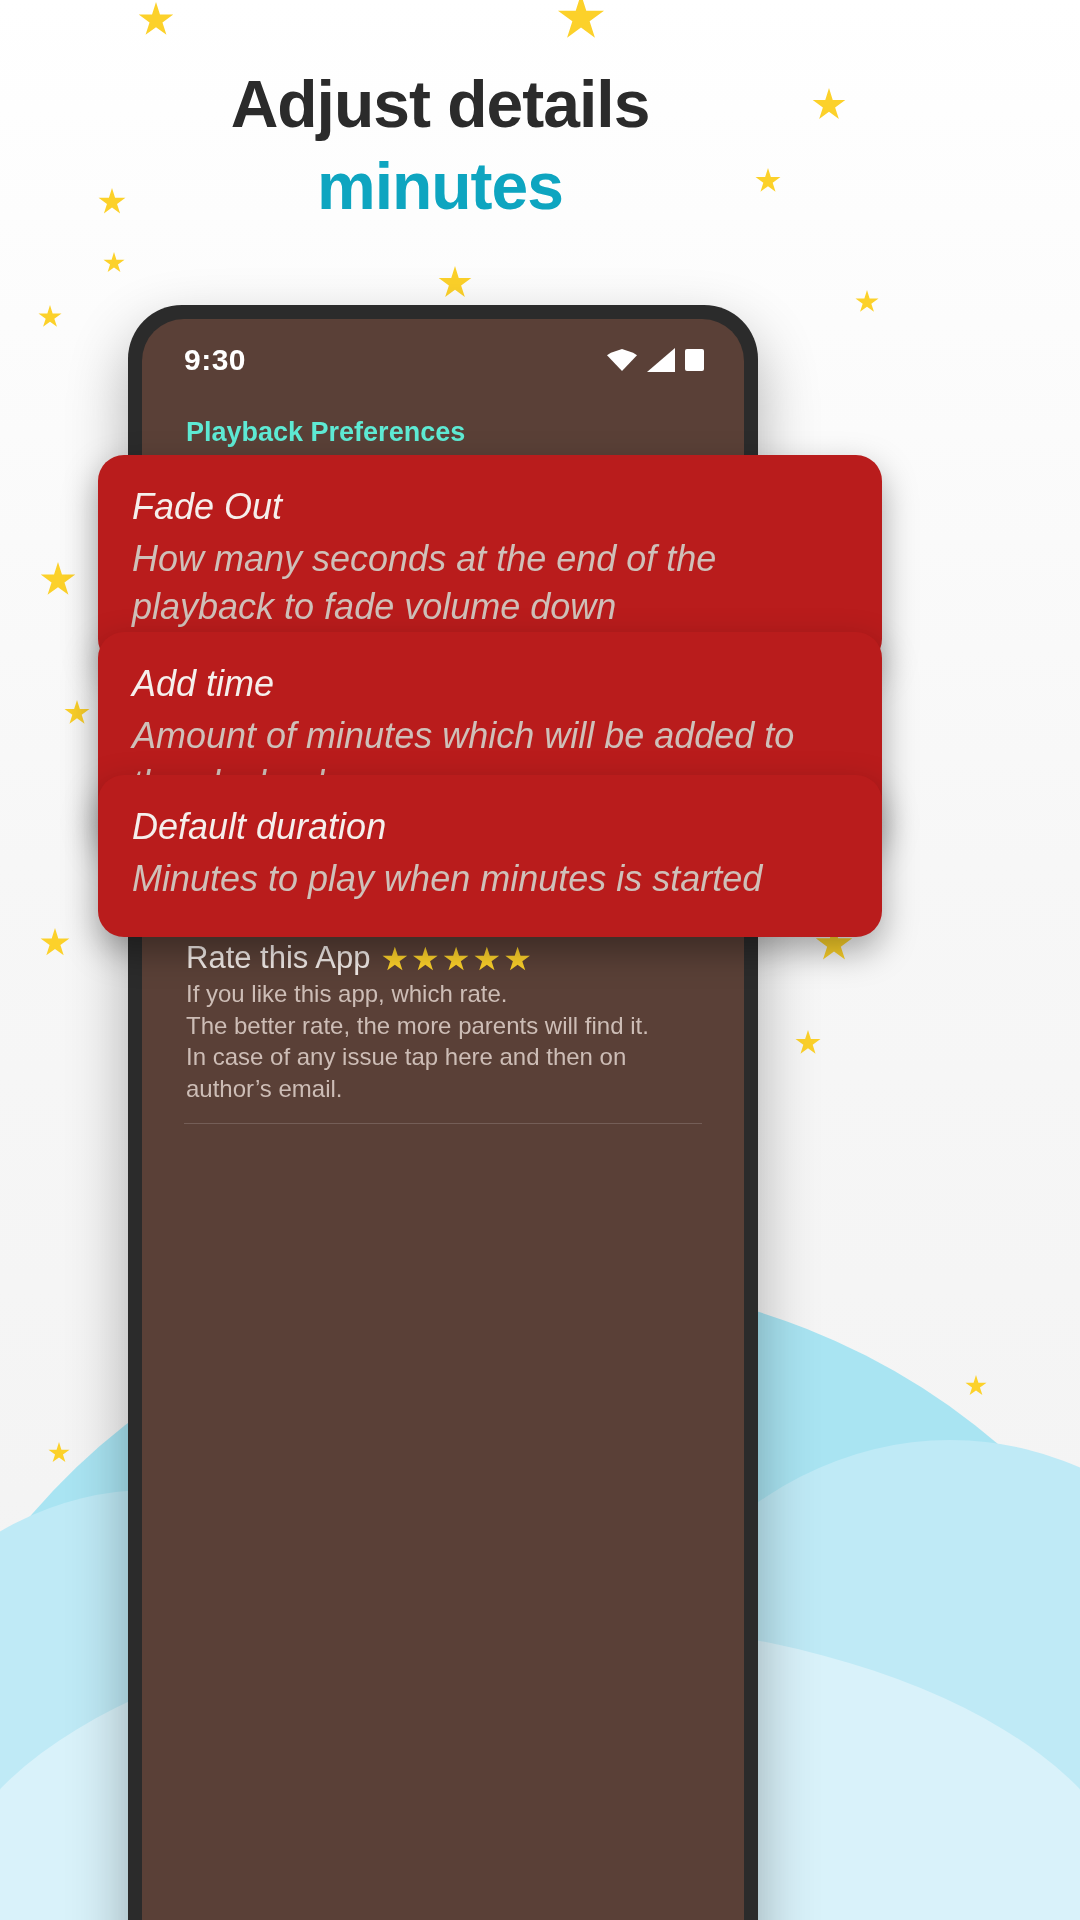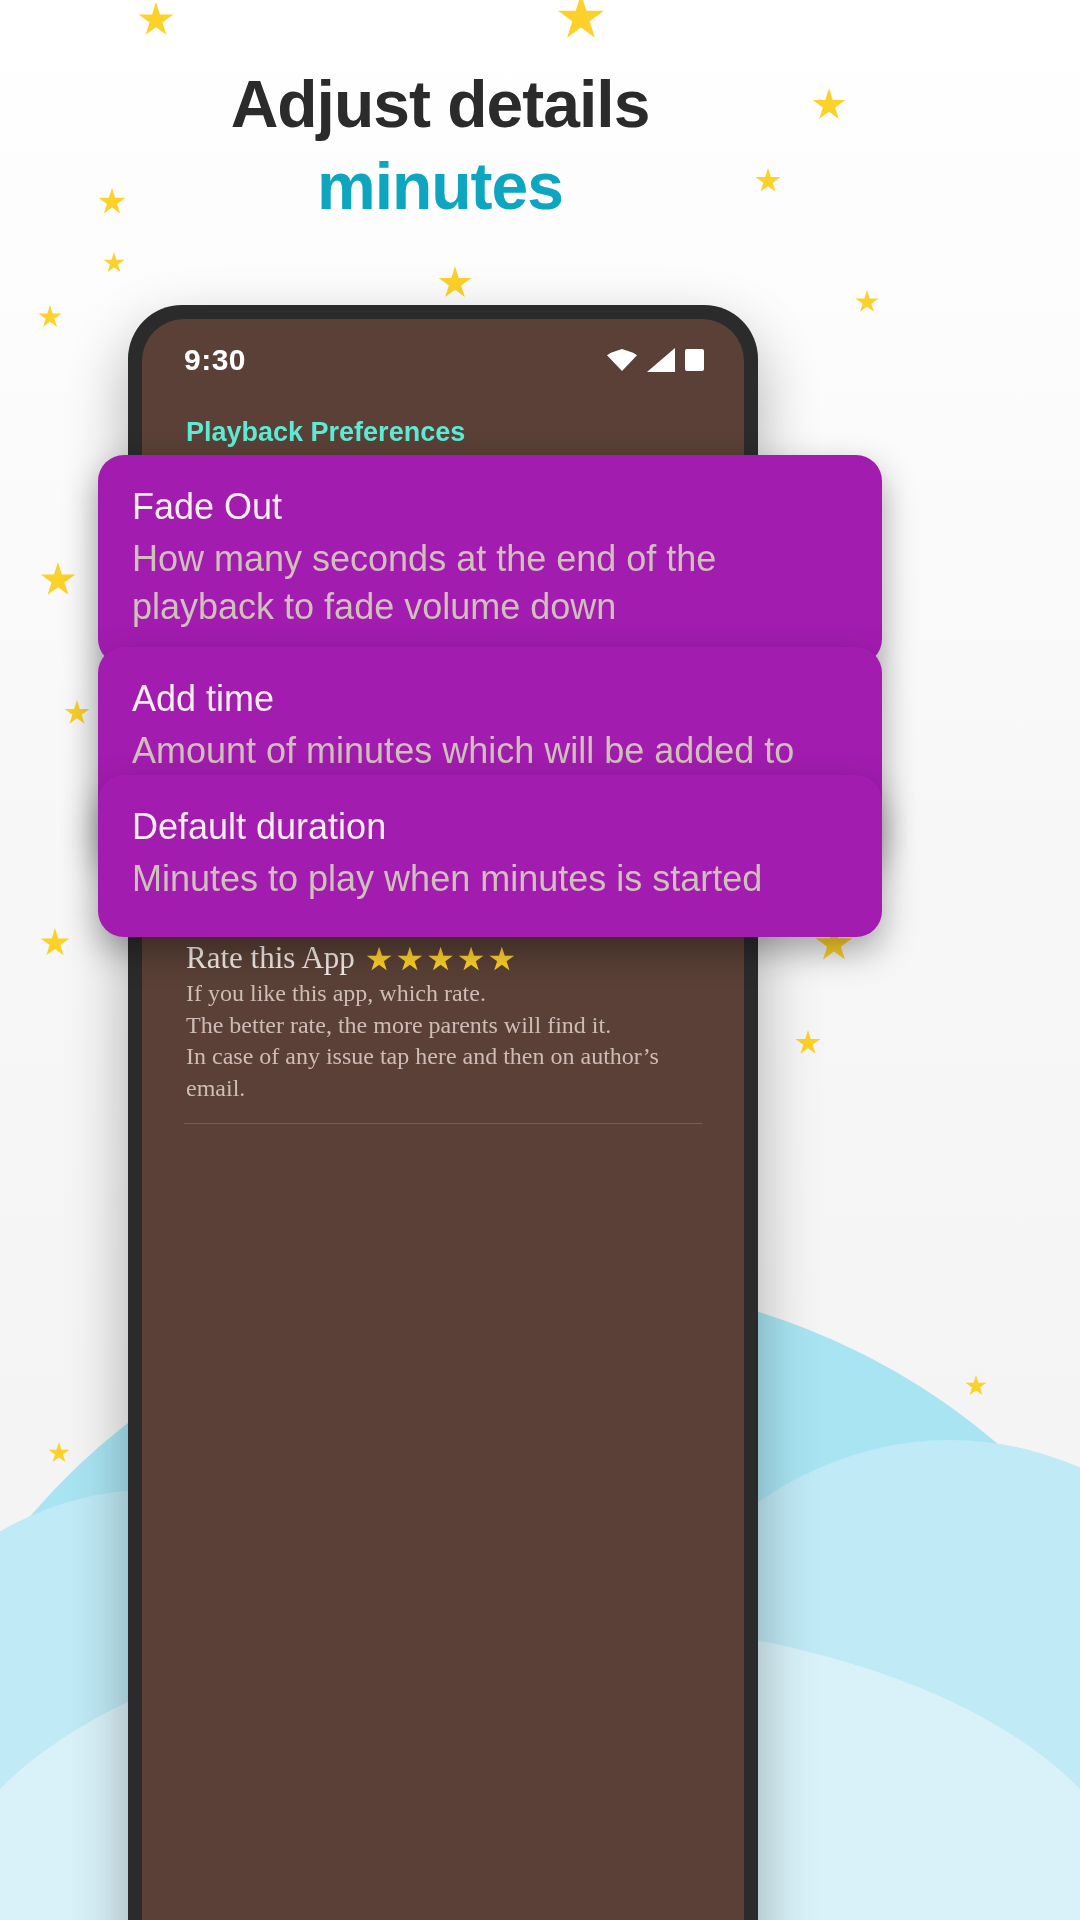--- a/index.html
+++ b/index.html
@@ -105,46 +105,46 @@
   
   #section-header {
     color:#5eead4; font-size:27px; font-weight:bold;
     padding:16px 0 0 44px;
   }
 
   
   #list-area { padding:0 0 0 0; margin-top:14px; }
   .list-row {
     padding:14px 44px 18px 44px;
-    font-family:Liberation Serif, serif;
   }
   .list-title { color:#f0e9e6; font-size:31px; line-height:1.2; }
   .list-sub   { color:#cdbdb6; font-size:24px; line-height:1.32; }
   .divider {
     height:1px; background:rgba(255,255,255,0.16);
     margin:0 42px;
   }
   .stars-inline {
     display:inline-block; margin-left:10px;
     letter-spacing:2px; color:#fcd12a; font-size:32px;
     vertical-align:-2px;
   }
 
   
   .pref-card {
     position:absolute;
     left:98px; width:784px;
-    background:#a21caf;
+    background:#b91c1c;
     border-radius:26px;
     box-shadow:0 14px 34px rgba(0,0,0,0.34);
     padding:30px 34px 34px 34px;
     z-index:6;
+    font-style:italic;
   }
   #card-fade-out    { top:455px; min-height:165px; }
-  #card-add-time    { top:647px; min-height:130px; }
+  #card-add-time    { top:632px; min-height:130px; }
   #card-default-dur { top:775px; min-height:130px; }
 
   .pref-title {
     color:#f5efec; font-size:36px; line-height:1.22;
     margin-bottom:6px; font-weight:normal;
   }
   .pref-desc {
     color:#cfc0b9; font-size:36px; line-height:1.34;
   }
 </style>

